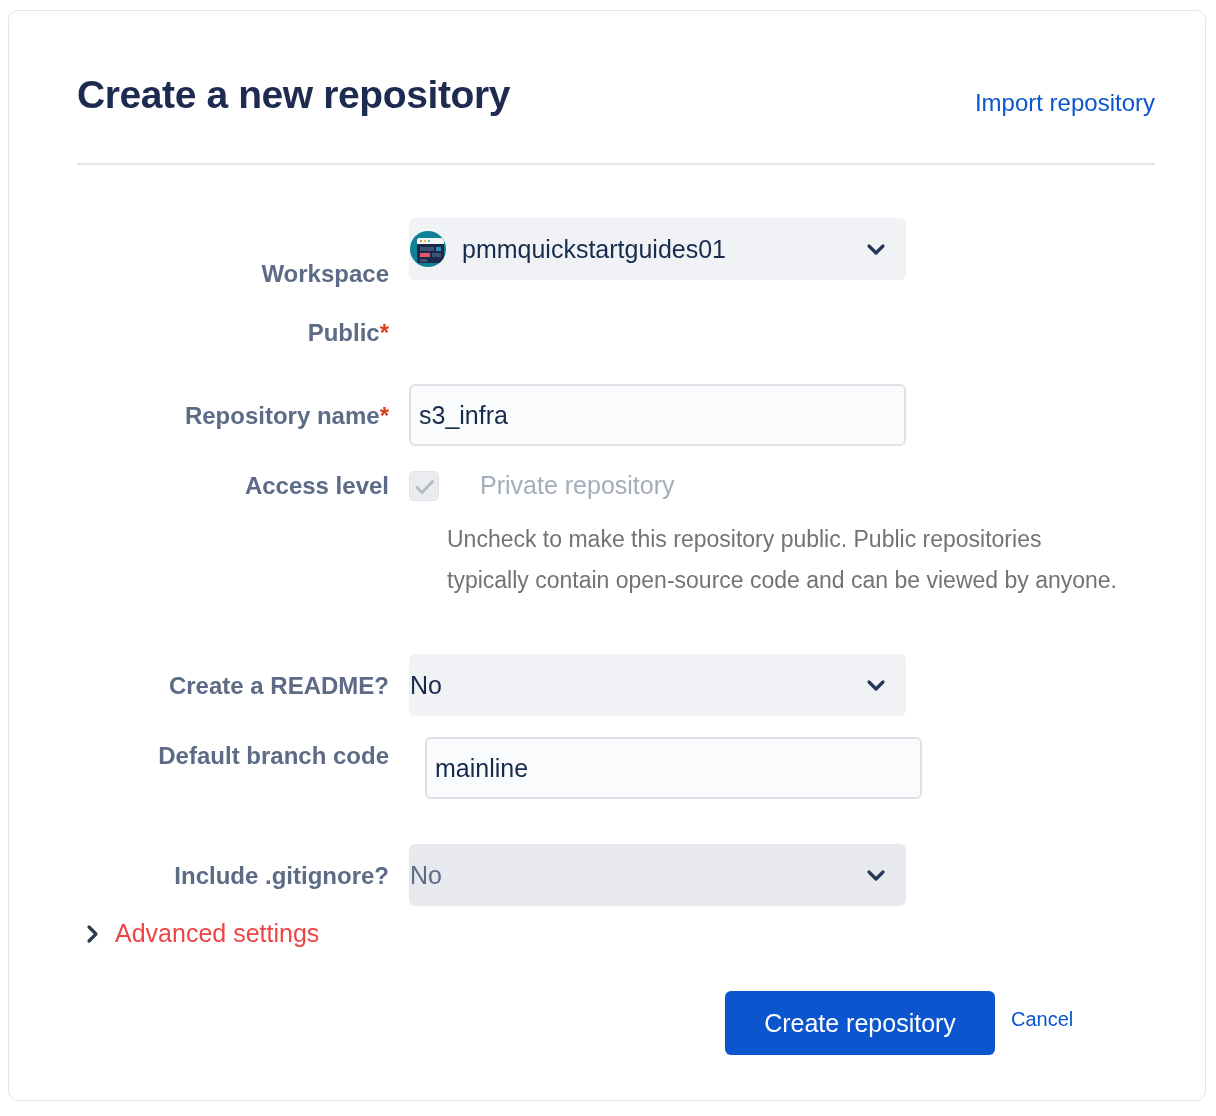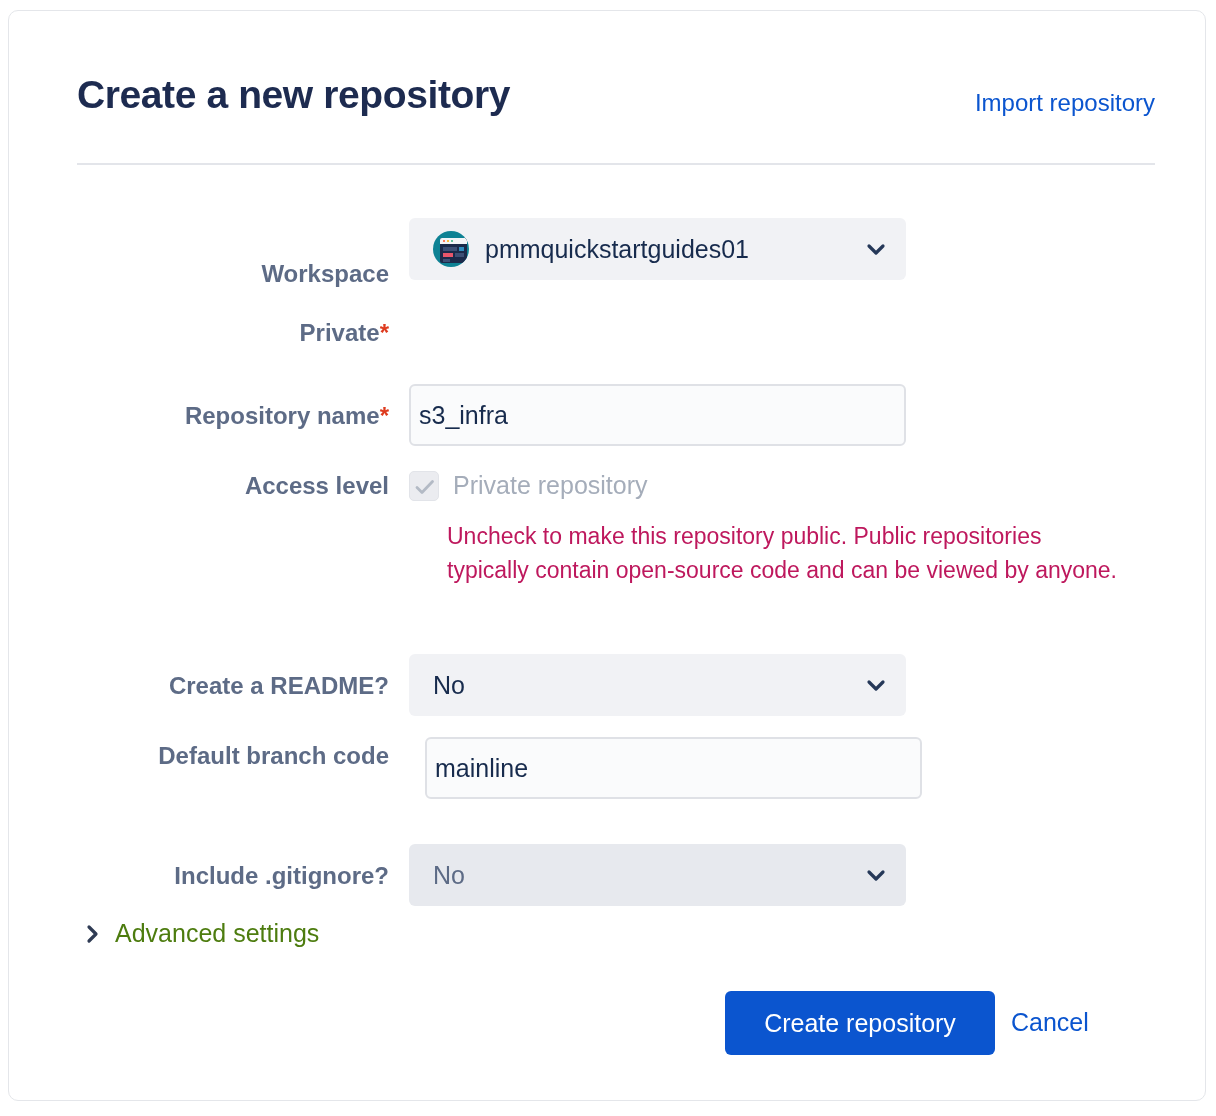--- a/index.html
+++ b/index.html
@@ -76,21 +76,21 @@
   }
 
   
   .select-box {
     height: 62px;
     background: #f1f2f5;
     border: 1px solid transparent;
     border-radius: 6px;
     display: flex;
     align-items: center;
-    padding: 0 18px 0 23px;
+    padding: 0 18px 0 0;
     cursor: pointer;
   }
   .select-box.hovered { background: #e7e9ee; }
   .select-value {
     font-size: 25px;
     color: #172b4d;
     flex: 1 1 auto;
     white-space: nowrap;
     overflow: hidden;
   }
@@ -195,62 +195,63 @@
     border: 1px solid #e2e4e9;
     flex: 0 0 auto;
     margin-right: 14px;
     position: relative;
   }
   .checkbox-disabled svg { position: absolute; left: 4px; top: 5px; }
   #private-repo-label {
     font-size: 25px;
     color: #a5adba;
     white-space: nowrap;
+    margin-left: 27px;
   }
   #access-help-text {
     position: absolute;
     left: 438px; top: 508px;
     width: 680px;
     font-size: 23px;
-    line-height: 34px;
-    color: #be185d;
+    line-height: 41px;
+    color: #737373;
   }
 
   
   #advanced-settings-row {
     position: absolute;
     left: 76px; top: 908px;
     display: flex;
     align-items: center;
     cursor: pointer;
   }
   #chevron-right-icon { width: 16px; height: 22px; margin-right: 14px; }
   #advanced-settings-label {
     font-size: 25px;
-    color: #4d7c0f;
+    color: #ef4444;
     white-space: nowrap;
   }
 
   
   #create-repository-button {
     position: absolute;
     left: 716px; top: 980px;
     width: 270px; height: 64px;
     background: #0b55cf;
     color: #ffffff;
     border: none;
     border-radius: 6px;
     font-size: 25px;
     font-family: "Liberation Sans", sans-serif;
     cursor: pointer;
   }
   #cancel-button {
     position: absolute;
     left: 1002px; top: 997px;
-    font-size: 25px;
+    font-size: 20px;
     color: #0b55cf;
     background: none;
     border: none;
     padding: 0;
     font-family: "Liberation Sans", sans-serif;
     cursor: pointer;
     white-space: nowrap;
   }
 </style>
 </head>
@@ -285,21 +286,21 @@
       <span class="select-value">pmmquickstartguides01</span>
       <span class="chevron-down">
         <svg width="22" height="22" viewBox="0 0 22 22">
             <path d="M4 8 L11 15 L18 8" fill="none" stroke="#253858" stroke-width="3.2" stroke-linecap="round" stroke-linejoin="round"></path>
           </svg>
       </span>
     </div>
   </div>
 
   <div class="field-row" style="top:290px; width:380px;">
-    <div class="field-label" style="top:13px; width:380px;"><span>Private</span><span class="req-star">*</span></div>
+    <div class="field-label" style="top:13px; width:380px;"><span>Public</span><span class="req-star">*</span></div>
   </div>
 
   <div class="field-row" style="top:373px; width:380px;">
     <div class="field-label" style="top:13px; width:380px;"><span>Repository name</span><span class="req-star">*</span></div>
   </div>
   <div class="control" style="top:373px;">
     <input class="text-input" type="text" value="s3_infra" style="">
   </div>
 
   <div class="field-row" style="top:456px; width:380px;">

